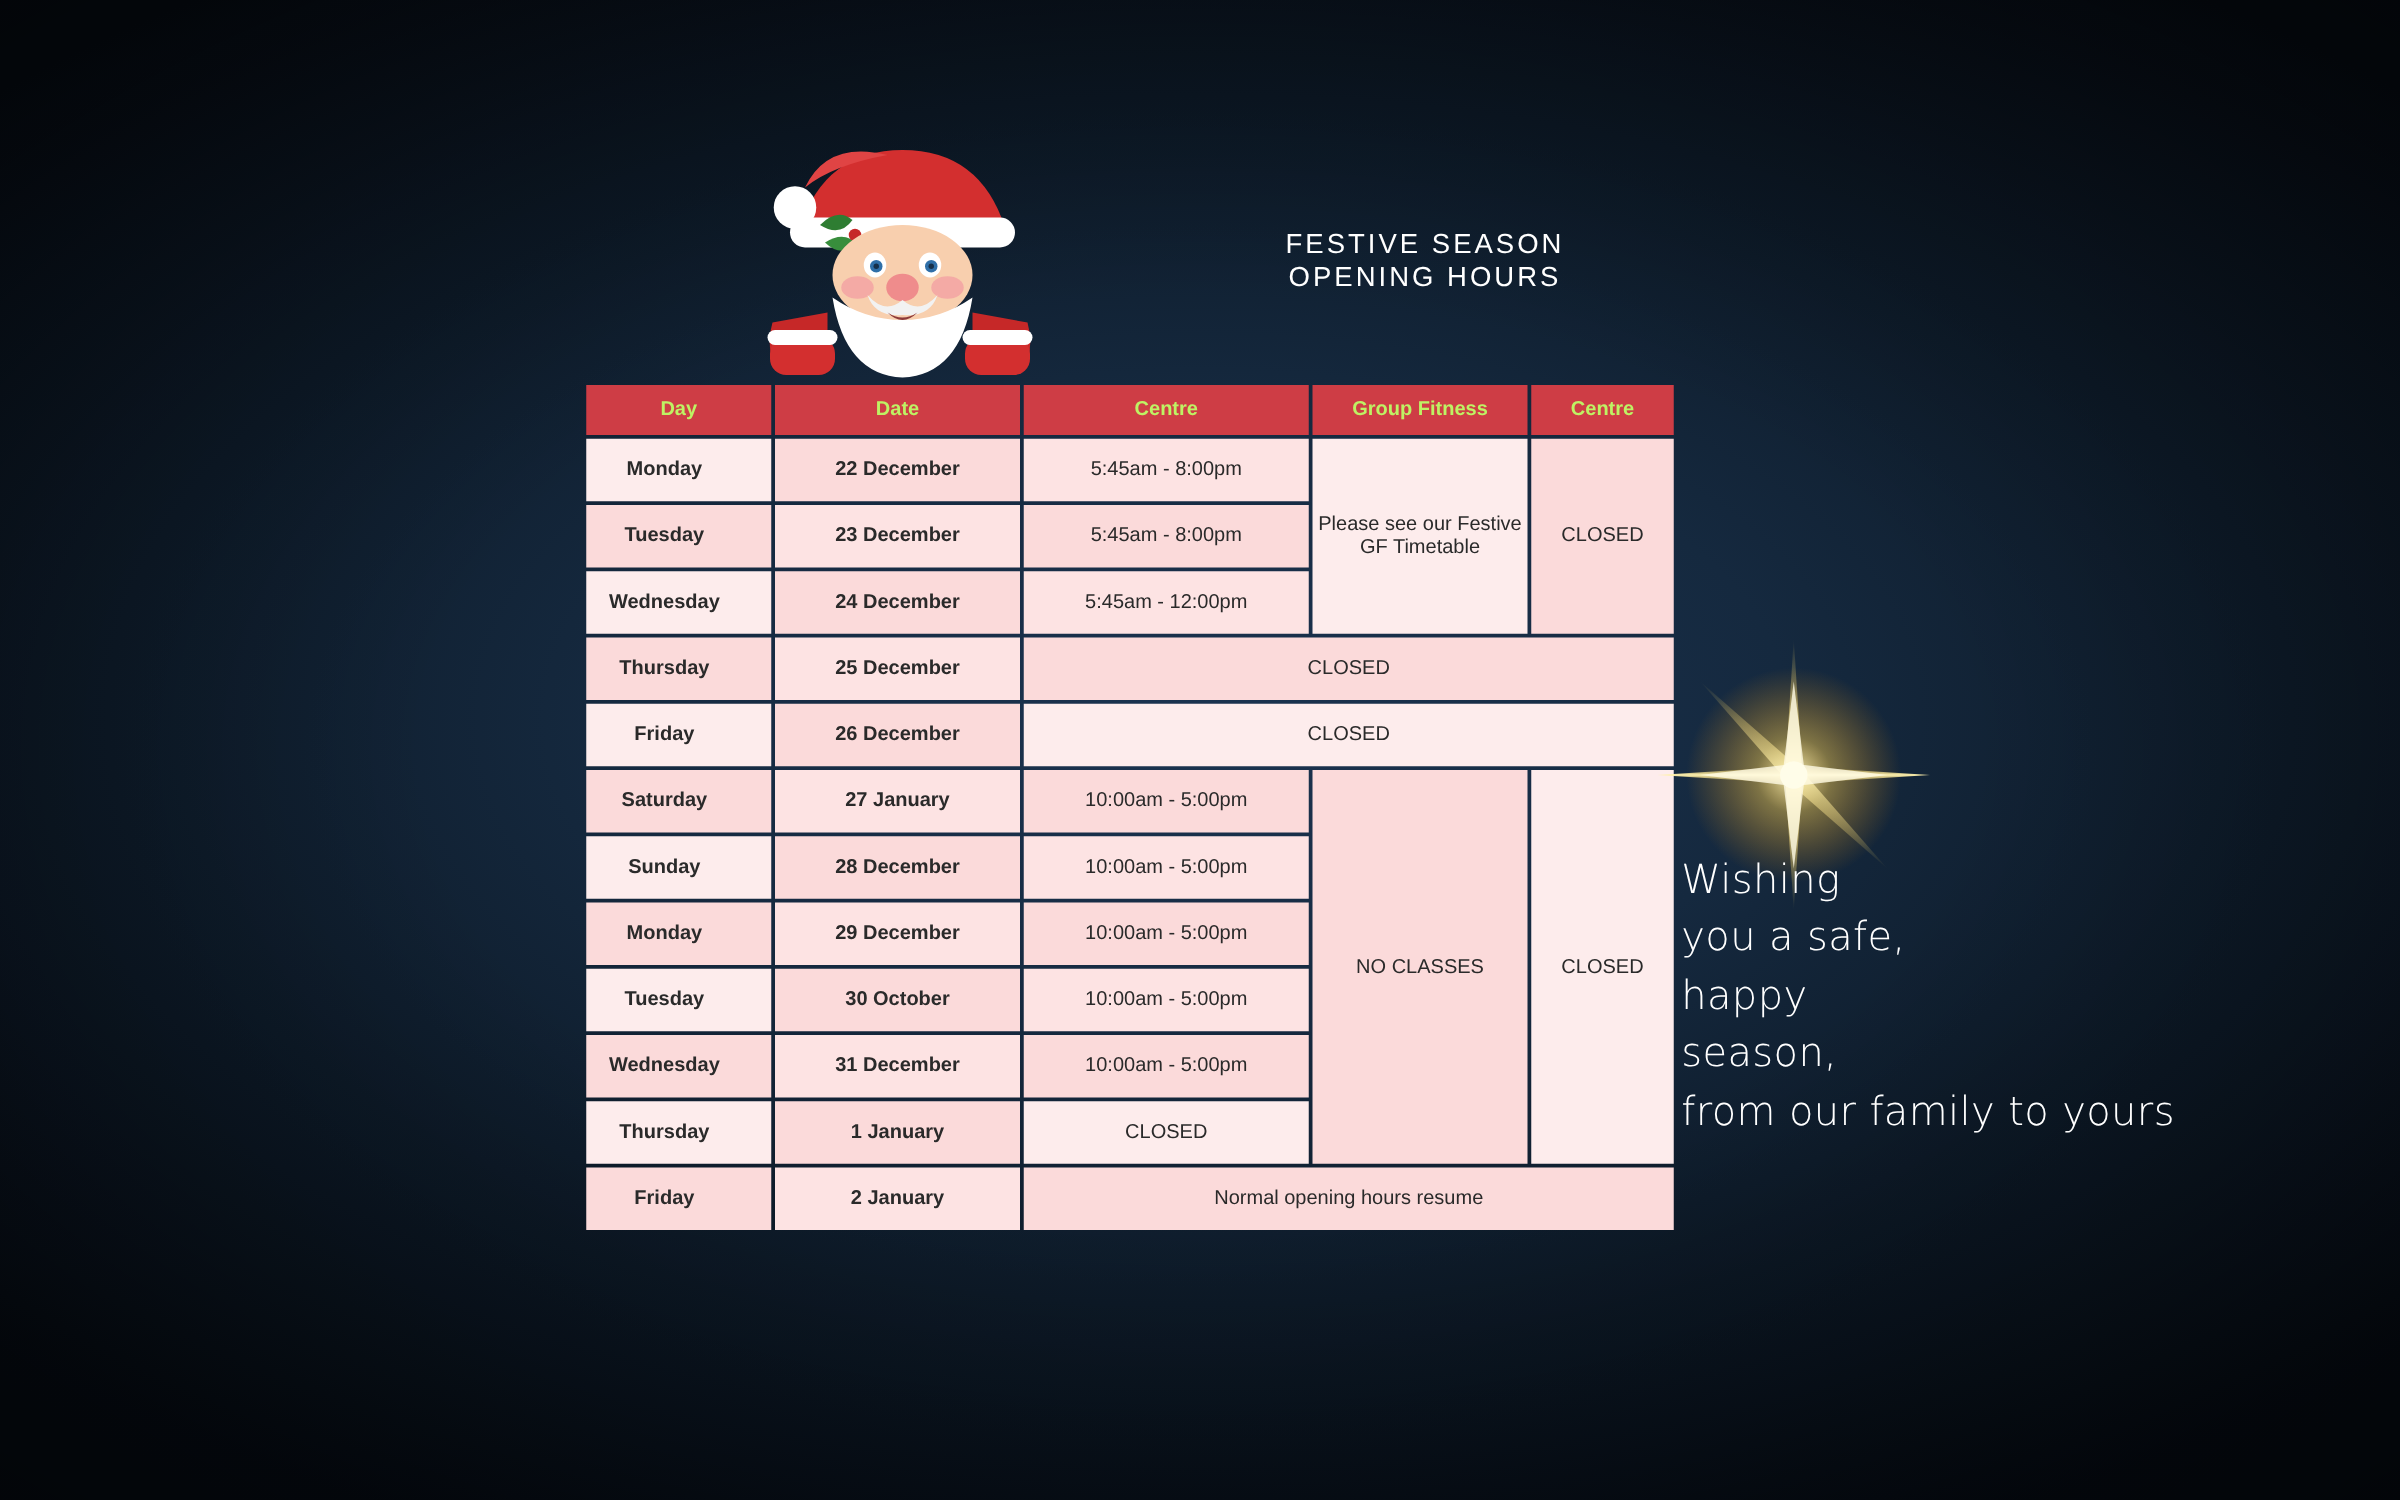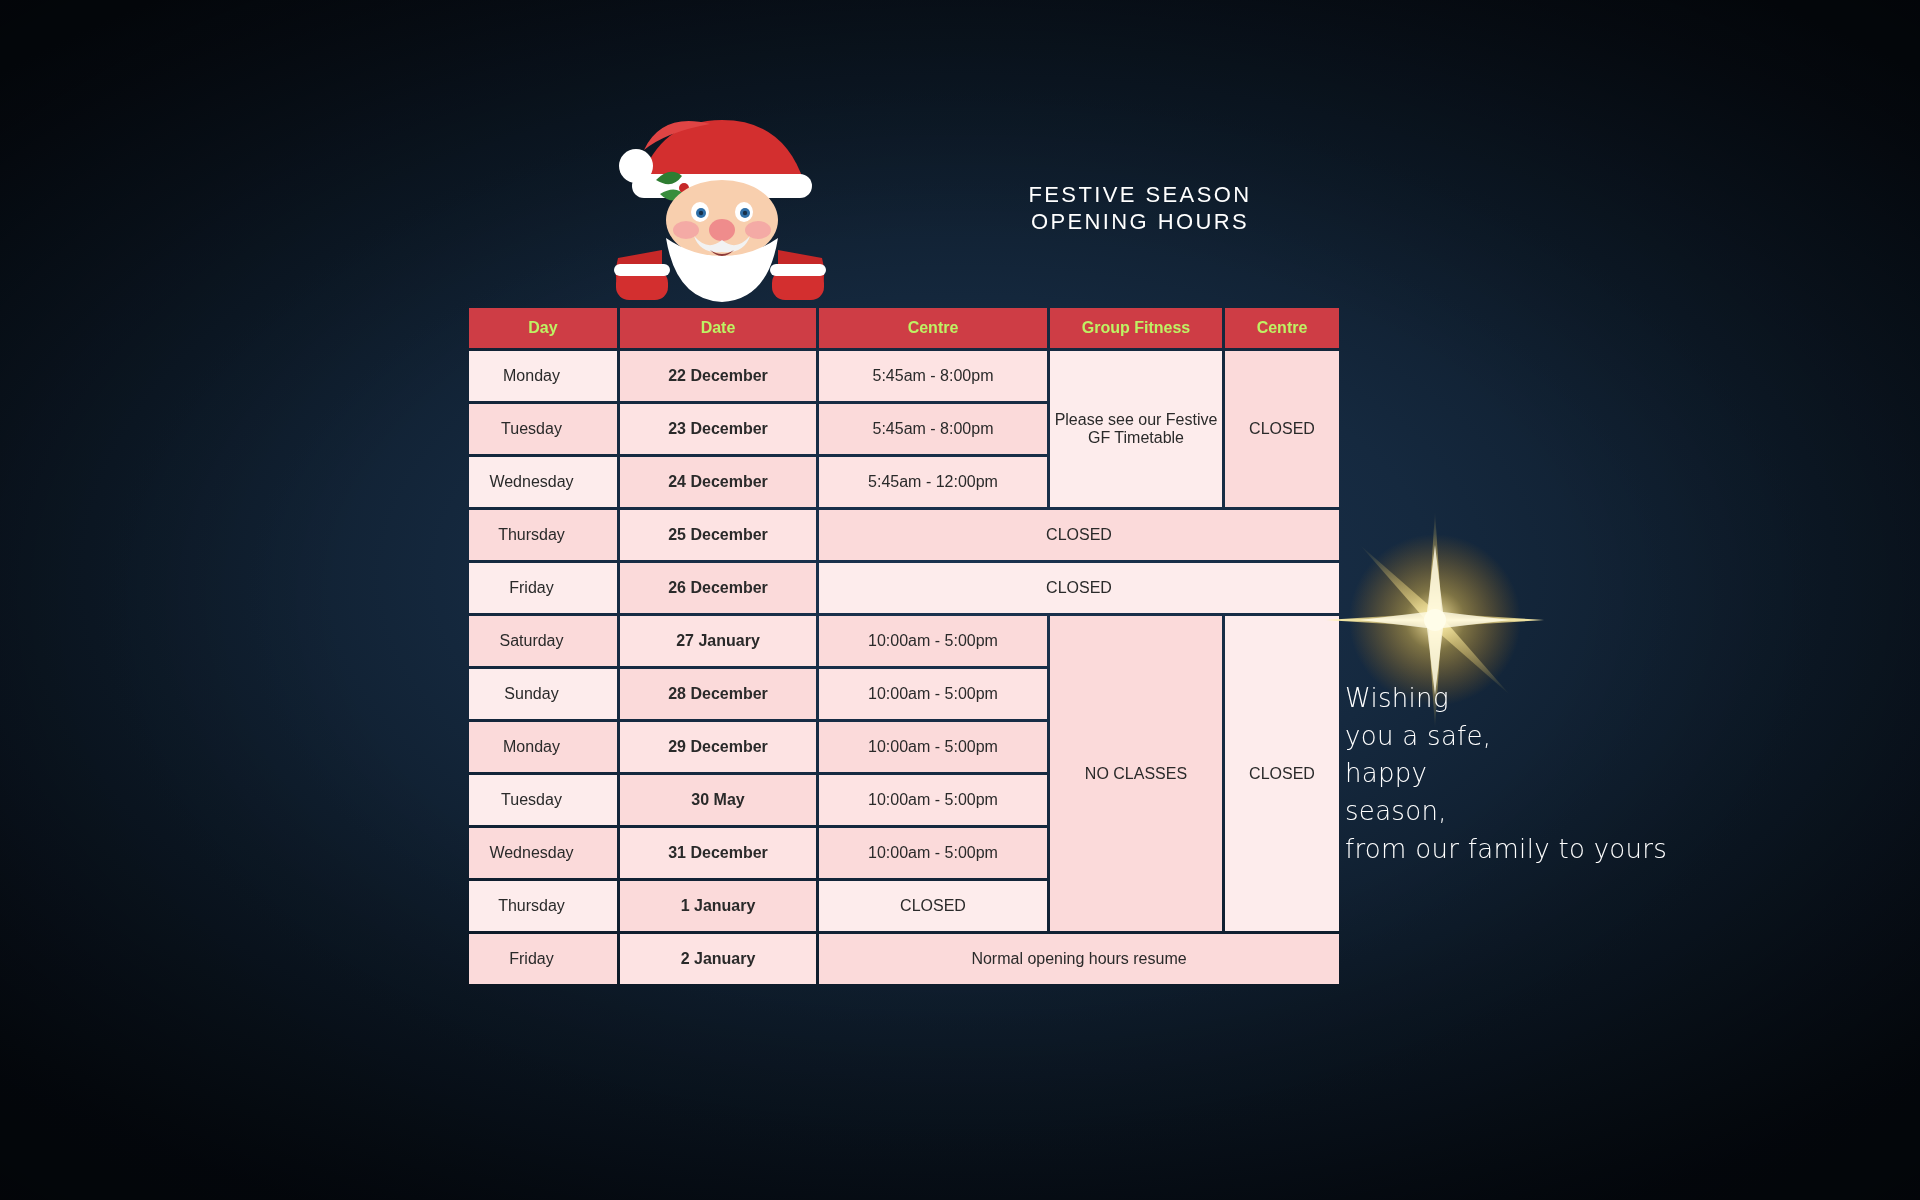--- a/index.html
+++ b/index.html
@@ -71,21 +71,21 @@
   }
   table.sched td {
     height: 48px;
     vertical-align: middle;
     text-align: center;
     font-size: 16px;
     color: #2a2a2a;
     background: #fbdcdc;
   }
   td.day {
-    font-weight: normal;
+    font-weight: bold;
     text-align: right;
     padding-right: 24px;
     font-size: 16px;
   }
   td.date {
     font-weight: bold;
     font-size: 16px;
   }
   .shade-a { background: #fbdada !important; }
   .shade-b { background: #fdecec !important; }
@@ -107,21 +107,21 @@
     pointer-events: none;
   }
 
   
   .greeting {
     position: absolute;
     left: 1345px;
     top: 680px;
     width: 420px;
     color: #ffffff;
-    font-size: 26px;
+    font-size: 32px;
     line-height: 1.45;
     font-family: "DejaVu Sans", sans-serif;
     font-weight: 300;
     letter-spacing: 0.3px;
   }
   .greeting span { display: block; white-space: nowrap; }
 </style>
 </head>
 <body>
 
@@ -240,21 +240,21 @@
       </tr>
 
       <tr>
         <td class="day shade-a">Monday</td>
         <td class="date shade-c">29 December</td>
         <td class="shade-a">10:00am - 5:00pm</td>
       </tr>
 
       <tr>
         <td class="day shade-b">Tuesday</td>
-        <td class="date shade-a">30 May</td>
+        <td class="date shade-a">30 October</td>
         <td class="shade-c">10:00am - 5:00pm</td>
       </tr>
 
       <tr>
         <td class="day shade-a">Wednesday</td>
         <td class="date shade-c">31 December</td>
         <td class="shade-a">10:00am - 5:00pm</td>
       </tr>
 
       <tr>

